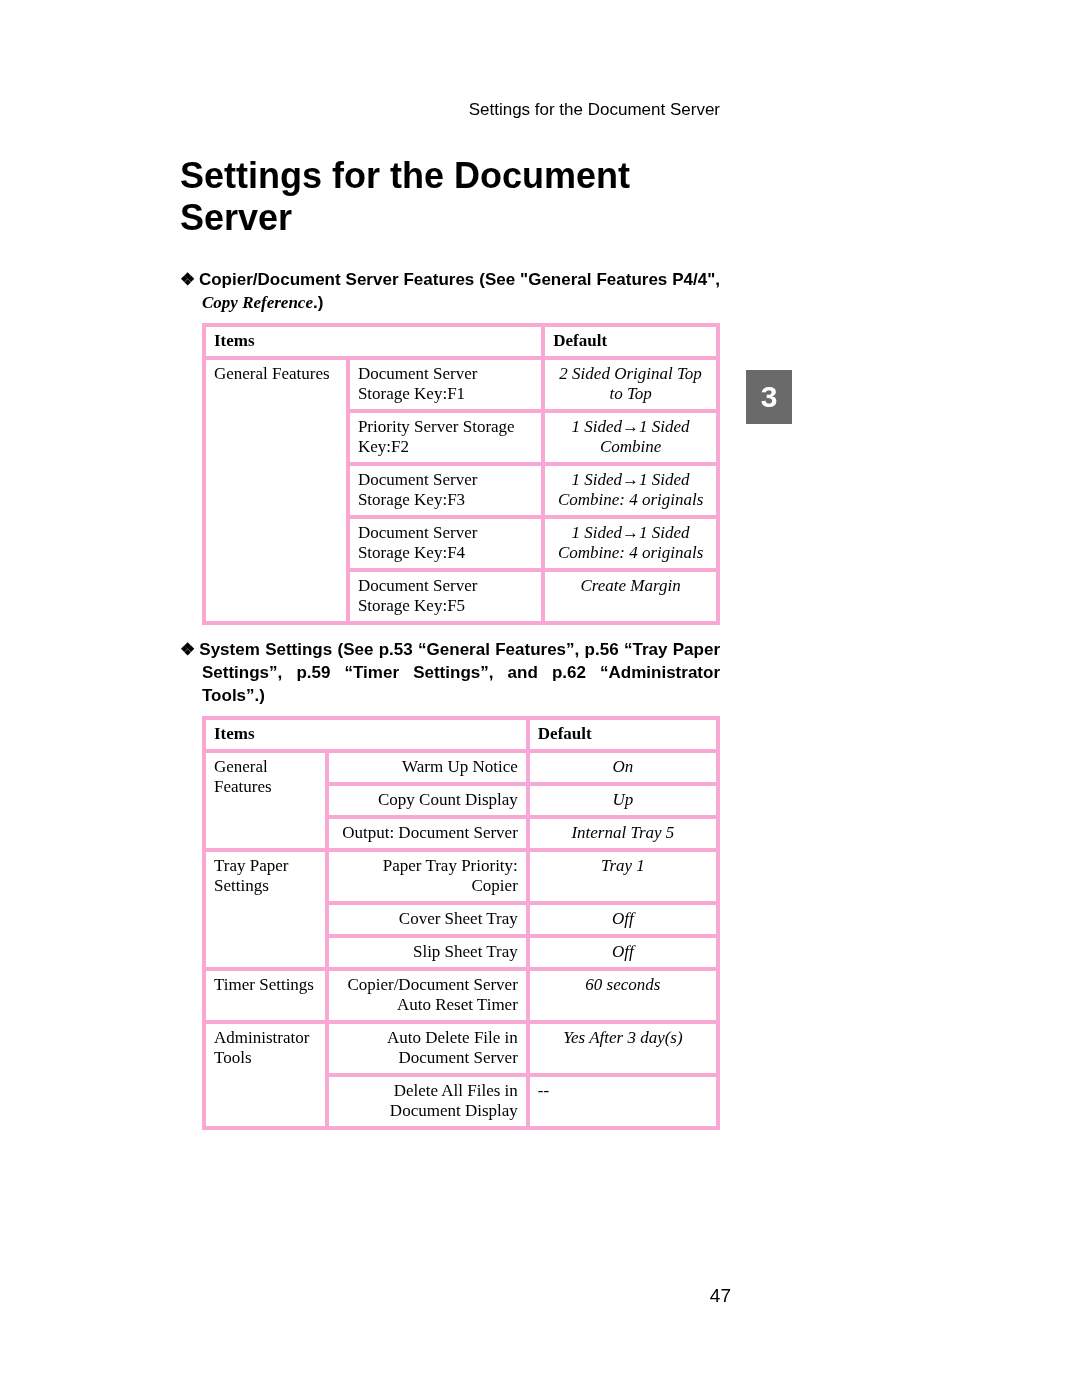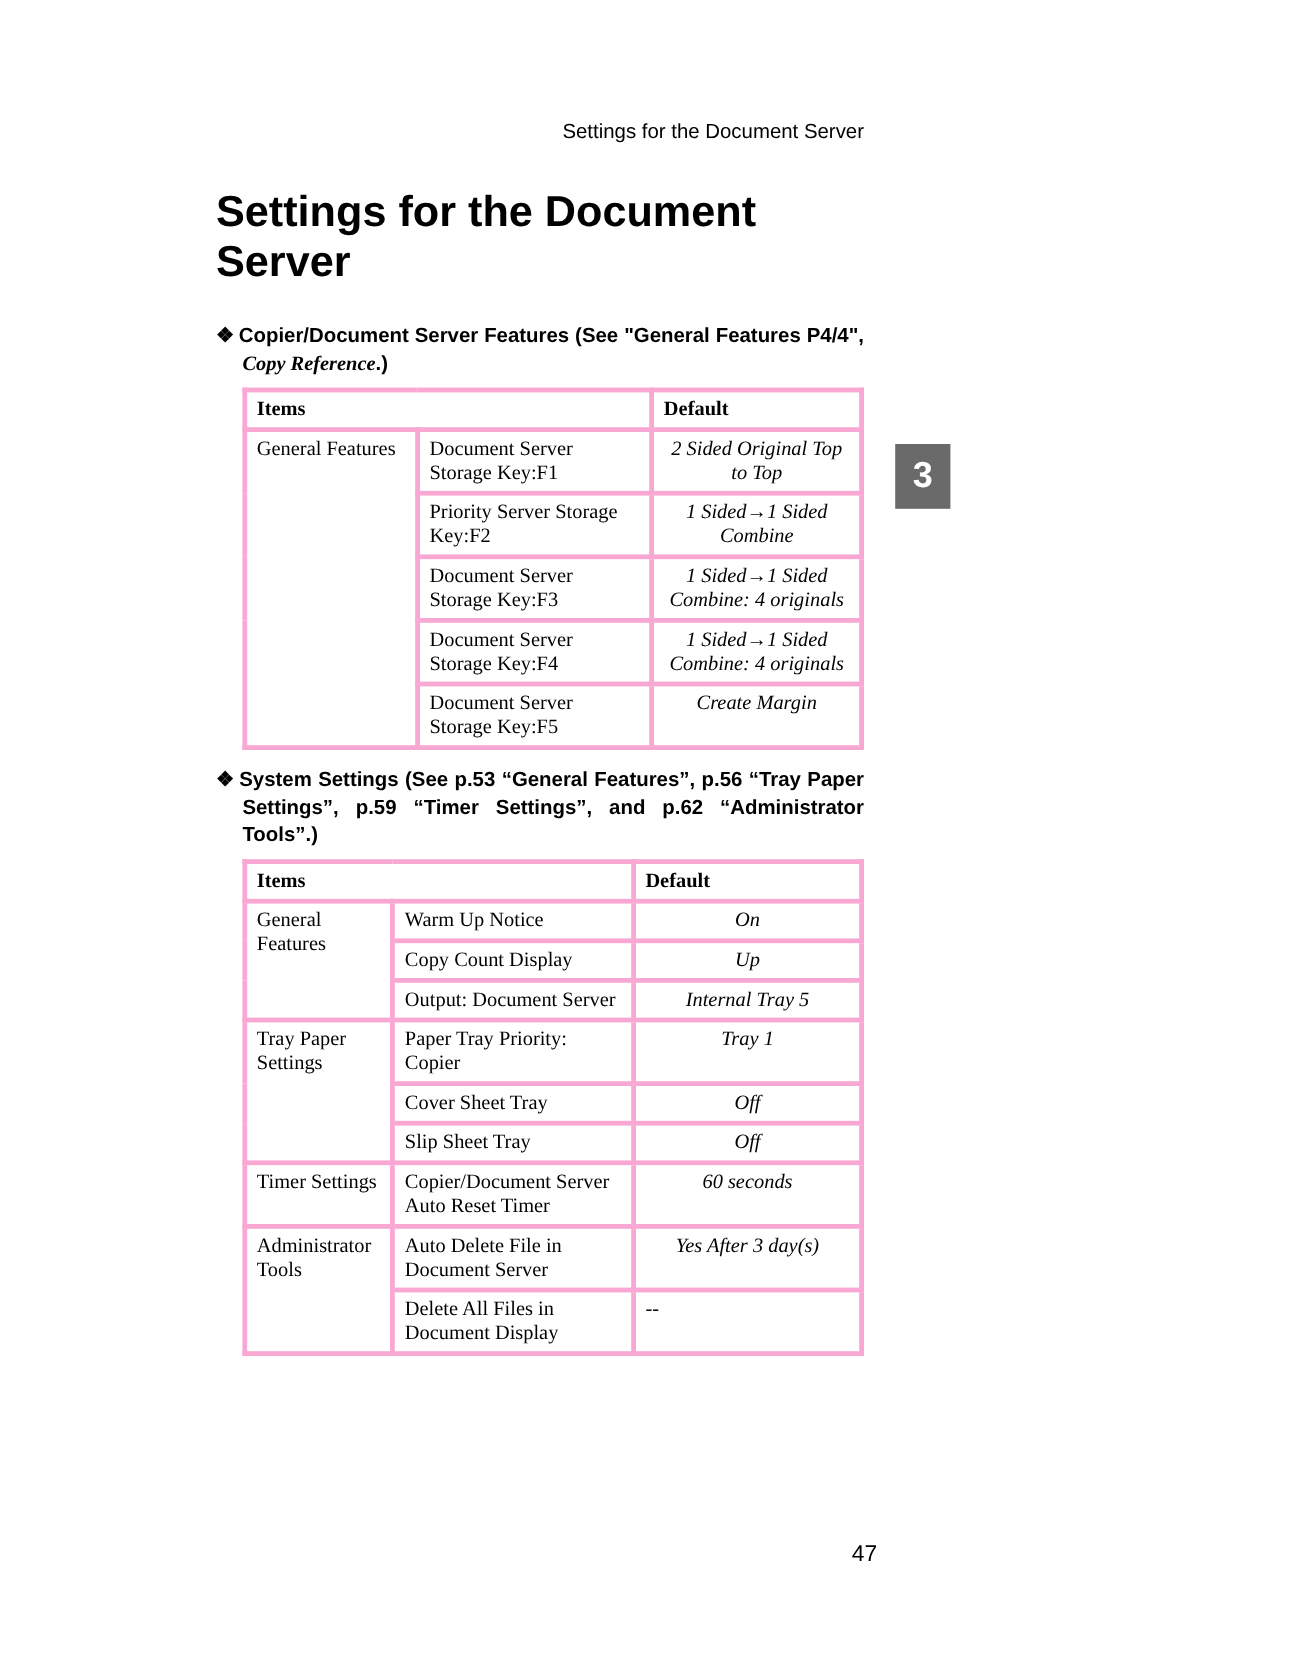--- a/index.html
+++ b/index.html
@@ -19,21 +19,21 @@
   .def { font-style: italic; text-align: center; }
   .tab-wrap { margin-left: 22px; }
   .page-number { position: absolute; bottom: 90px; right: 169px; font-size: 19px; font-family: Liberation Sans, sans-serif; }
   .side-tab {
     position: absolute; top: 370px; right: 108px;
     width: 46px; height: 54px; background: #6a6a6a;
     color: #fff; font-family: Arial, Helvetica, sans-serif; font-weight: 700;
     font-size: 30px; display:flex; align-items:center; justify-content:center;
   }
   .t2 .col-items { width: 24%; }
-  .t2 .col-sub   { width: 39%; }
+  .t2 .col-sub   { width: 39%; text-align: right; }
   .t2 .col-def   { width: 37%; }
 </style>
 </head>
 <body>
 
 <div class="page">
 
   <div class="running-header">Settings for the Document Server</div>
 
   <h1 class="title">Settings for the Document Server</h1>

